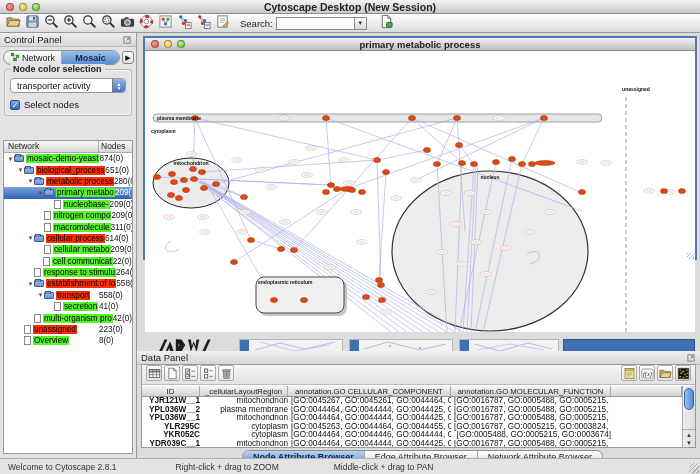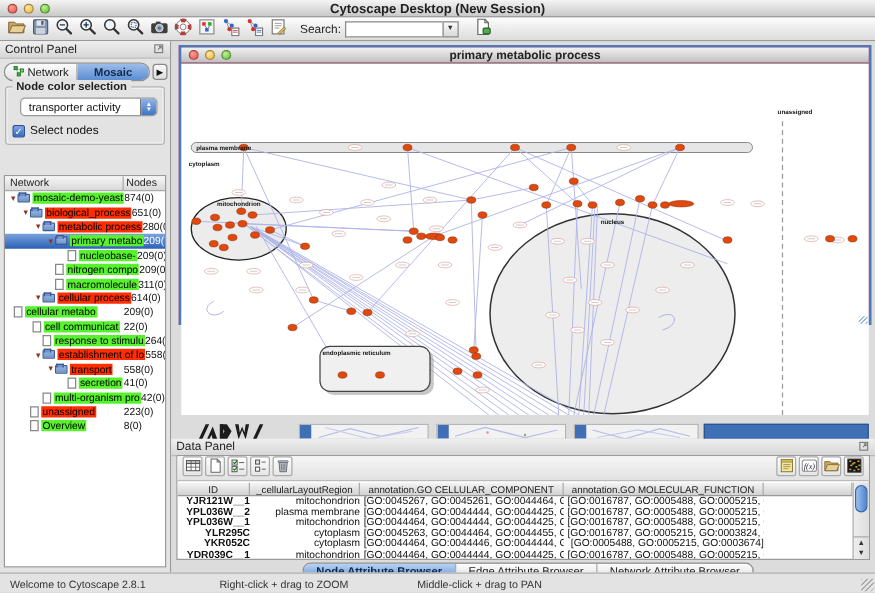--- a/index.html
+++ b/index.html
@@ -46,21 +46,21 @@
   .tabseg:last-child { border-right:none; }
   .tabseg.sel { background:linear-gradient(#9dbdea,#5c8ed2); font-weight:bold; color:#102a50; }
   .tabseg svg { width:10px; height:10px; }
   .tab-more { width:12px; height:13px; margin-left:2px; border:1px solid #888; border-radius:3px;
     background:linear-gradient(#fafafa,#ddd); font-size:7px; display:flex; align-items:center; justify-content:center; color:#111; }
   .groupbox { margin:4px 4px 3px 4px; border:1px solid #b5b5b5; border-radius:3px; position:relative; padding:8px 5px 5px 5px;
     box-shadow:inset 0 0 0 1px #f5f5f5; }
   .groupbox .legend { position:absolute; top:-6px; left:5px; background:#e3e3e3; padding:0 3px;
     font-size:9px; font-weight:bold; color:#222; }
   .combo { height:15px; border:1px solid #999; border-radius:4px; background:#fff; display:flex; align-items:center;
-    overflow:hidden;margin-left:6px; }
+    overflow:hidden; }
   .combo .combo-val { flex:1; font-size:9px; padding-left:6px; color:#111; white-space:nowrap; }
   .combo .stepper { width:13px; height:100%; background:linear-gradient(#8fb5ea,#3f74c4); border-left:1px solid #777;
     display:flex; flex-direction:column; align-items:center; justify-content:center; color:#fff; font-size:5px; line-height:4px; }
   .chk-row { display:flex; align-items:center; gap:4px; margin-top:6px; }
   .chk { width:10px; height:10px; border-radius:2px; background:linear-gradient(#7fa9e4,#3467bd);
     border:1px solid #2a4f92; color:#fff; font-size:8px; line-height:9px; text-align:center; }
   .chk-label { font-size:9.5px; color:#111; }
 
   .treebox { position:absolute; left:3px; right:3px; top:107px; bottom:4px; background:#fff;
     border:1px solid #9a9a9a; overflow:hidden; }
@@ -88,21 +88,21 @@
   
   .strip { position:absolute; left:6px; top:306px; height:14px; right:4px; }
   .frag { position:absolute; top:0; height:13px; background:#f2f2f2; border:1px solid #b5b5b5; overflow:hidden; }
   .frag .bluecap { position:absolute; left:0; top:0; width:9px; height:100%; background:#3f6fb5; }
   .frag svg { position:absolute; left:10px; top:0; }
   .frag.solid { background:#3f6fb5; border-color:#2c5490; }
   .glyphs { position:absolute; left:14px; top:0; width:80px; height:14px; }
 
   
   .netwin { position:absolute; left:6px; top:3px; width:554px; height:224px;
-    border:2px solid #4c79b8; border-bottom:8px solid #4c79b8; background:#be185d; z-index:5; }
+    border:2px solid #4c79b8; border-bottom:8px solid #4c79b8; background:#eab308; z-index:5; }
   .nw-titlebar { height:13px; background:linear-gradient(#f1f1f1,#bfbfbf); border-bottom:1px solid #8a8a8a;
     display:flex; align-items:center; position:relative; }
   .nw-titlebar .title { position:absolute; left:0; right:0; text-align:center; font-size:9.5px; font-weight:bold; color:#222; }
   .nw-canvas { position:relative; width:550px; height:281px; background:#fff; overflow:hidden; }
   .nw-grip { position:absolute; right:1px; bottom:-7px; width:7px; height:6px;
     background:repeating-linear-gradient(135deg,#9db8dd 0 1px,transparent 1px 2.5px); }
 
   
   .dpanel { position:absolute; left:0; right:0; top:318px; bottom:0; }
   .dp-box { position:absolute; left:4px; right:4px; top:13px; height:84px; background:#fff; border:1px solid #9a9a9a; }
@@ -336,27 +336,27 @@
     <span class="t-page"></span>
     <span class="chip green">macromolecule</span>
     <span class="cnt">311(0)</span>
   </div>
         <div class="trow" style="padding-left:23px">
     <span class="arr">▾</span>
     <span class="t-folder"></span>
     <span class="chip red">cellular process</span>
     <span class="cnt">614(0)</span>
   </div>
-        <div class="trow" style="">
+        <div class="trow" style="padding-left:33px">
     <span class="arr"></span>
     <span class="t-page"></span>
     <span class="chip green">cellular metabo</span>
     <span class="cnt">209(0)</span>
   </div>
-        <div class="trow" style="padding-left:15px">
+        <div class="trow" style="padding-left:32px">
     <span class="arr"></span>
     <span class="t-page"></span>
     <span class="chip green">cell communicat</span>
     <span class="cnt">22(0)</span>
   </div>
         <div class="trow" style="padding-left:23px">
     <span class="arr"></span>
     <span class="t-page"></span>
     <span class="chip green">response to stimulu</span>
     <span class="cnt">264(0)</span>

